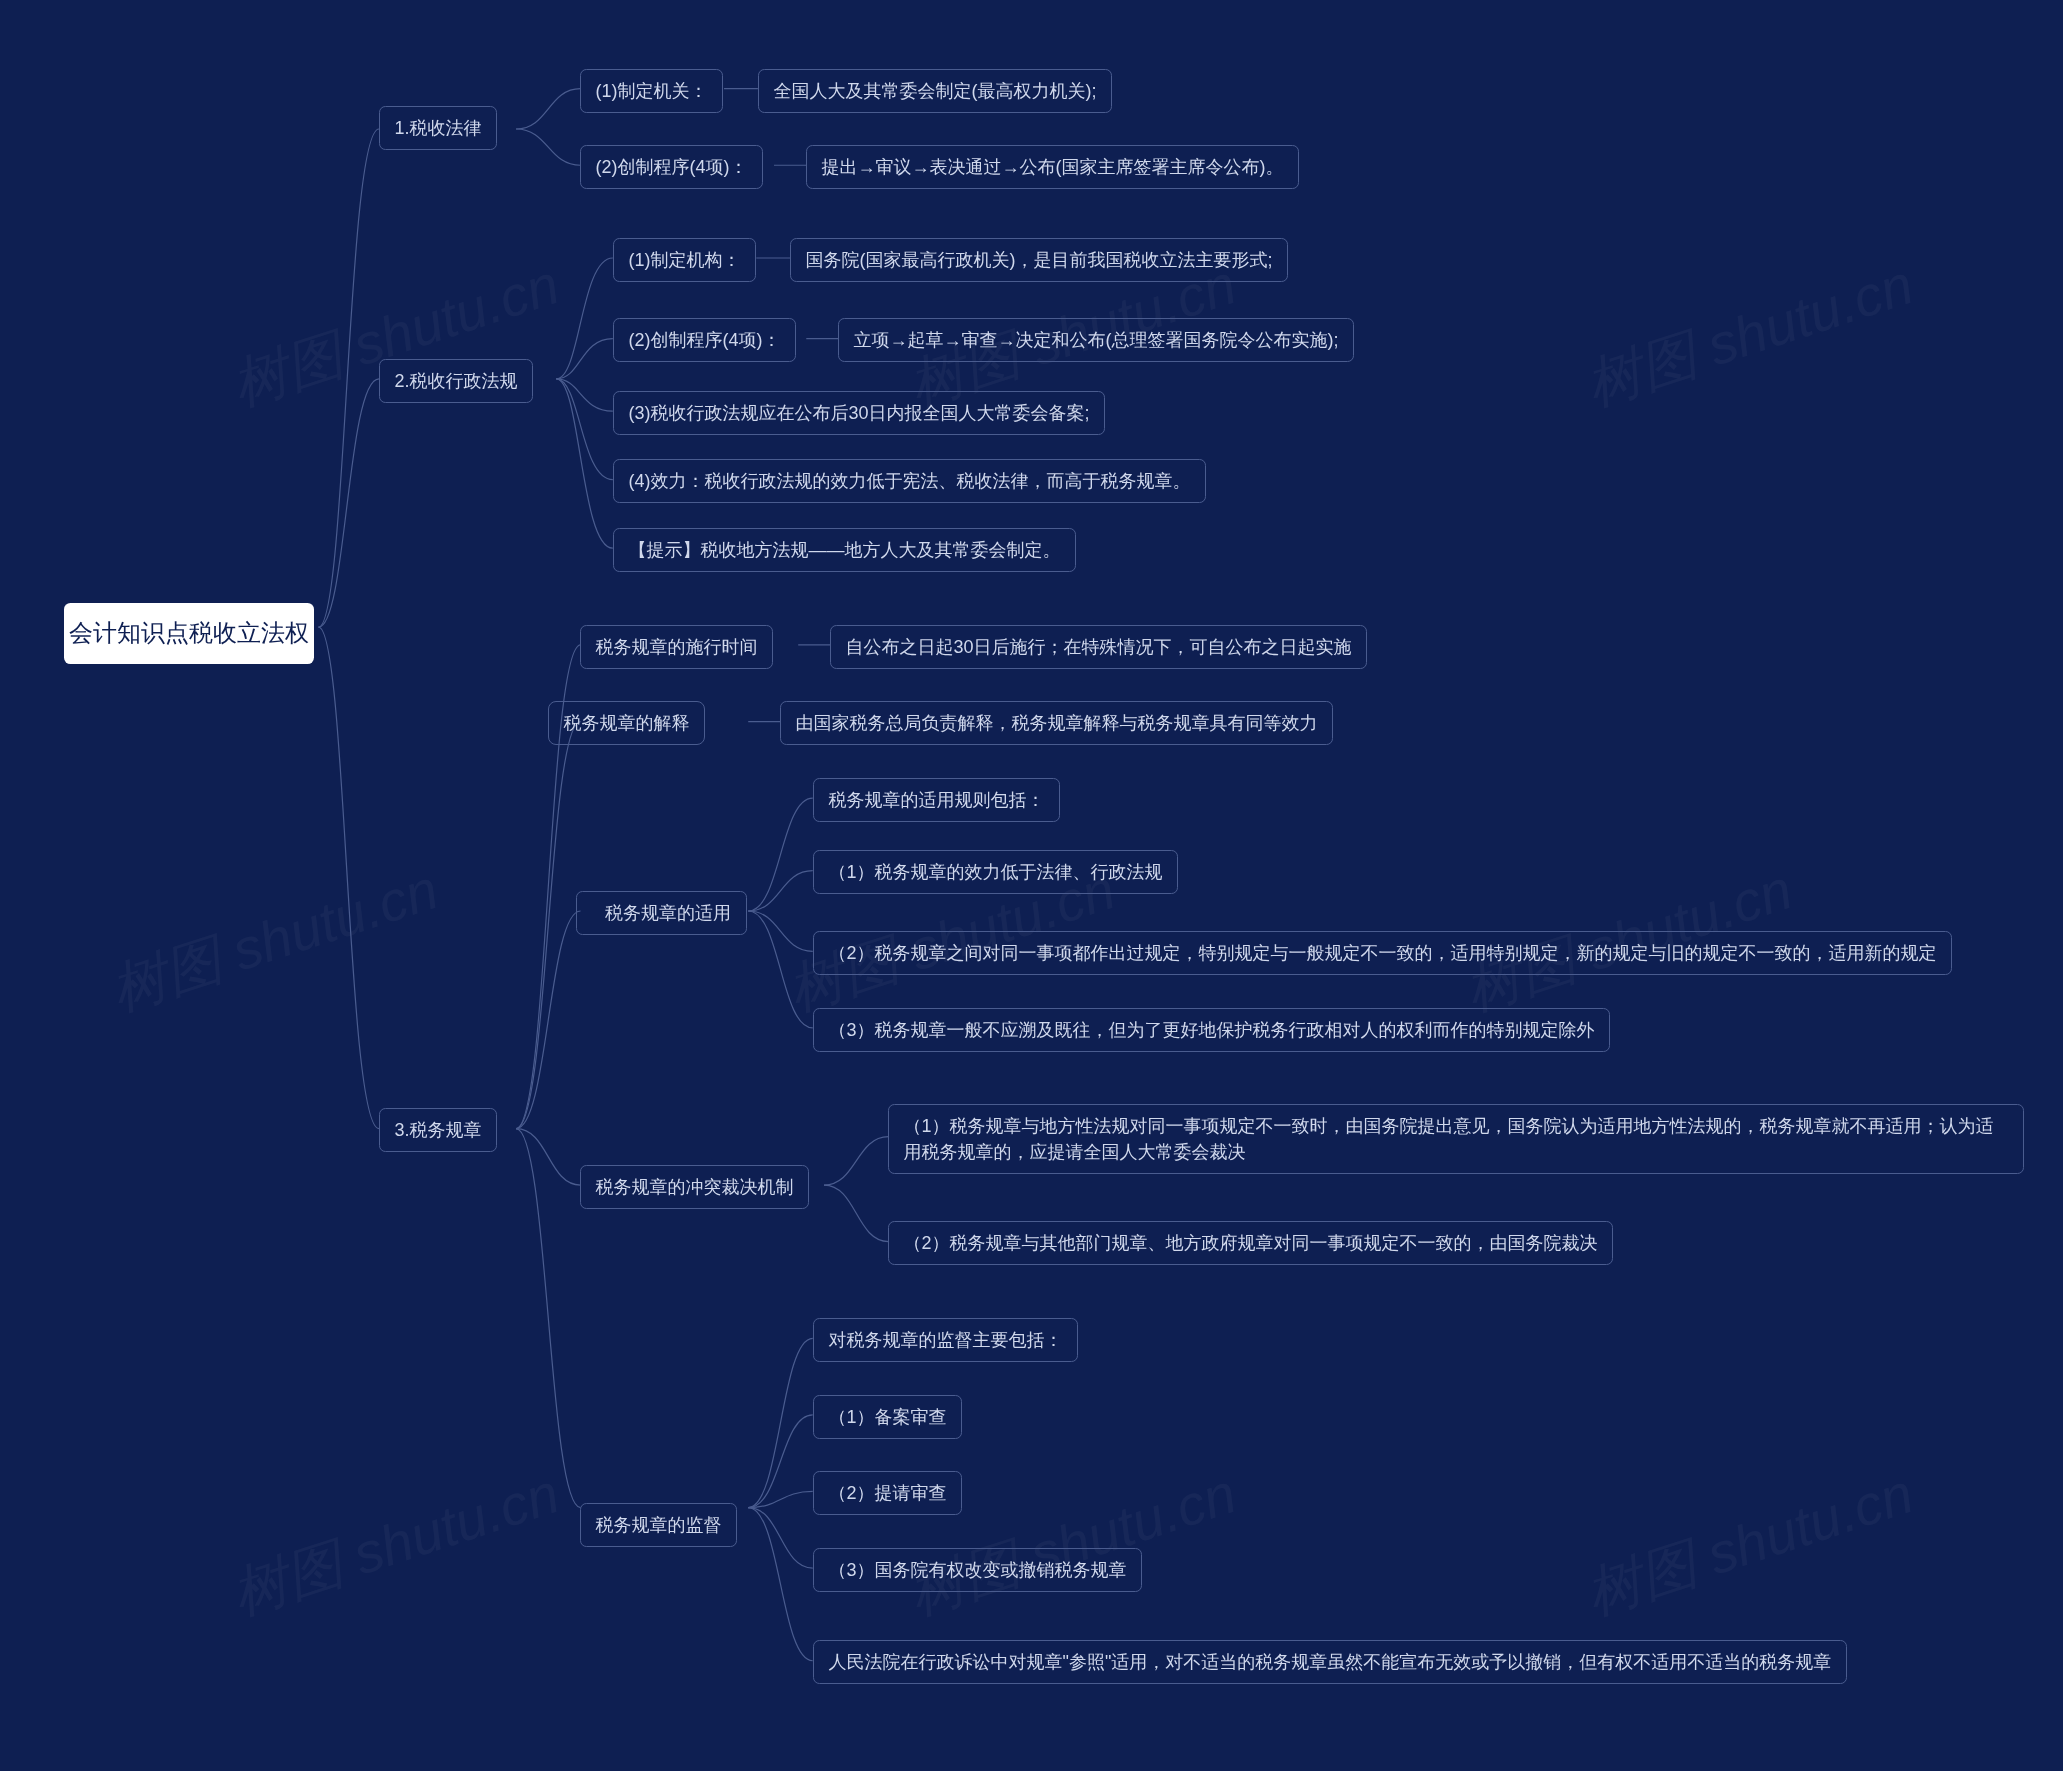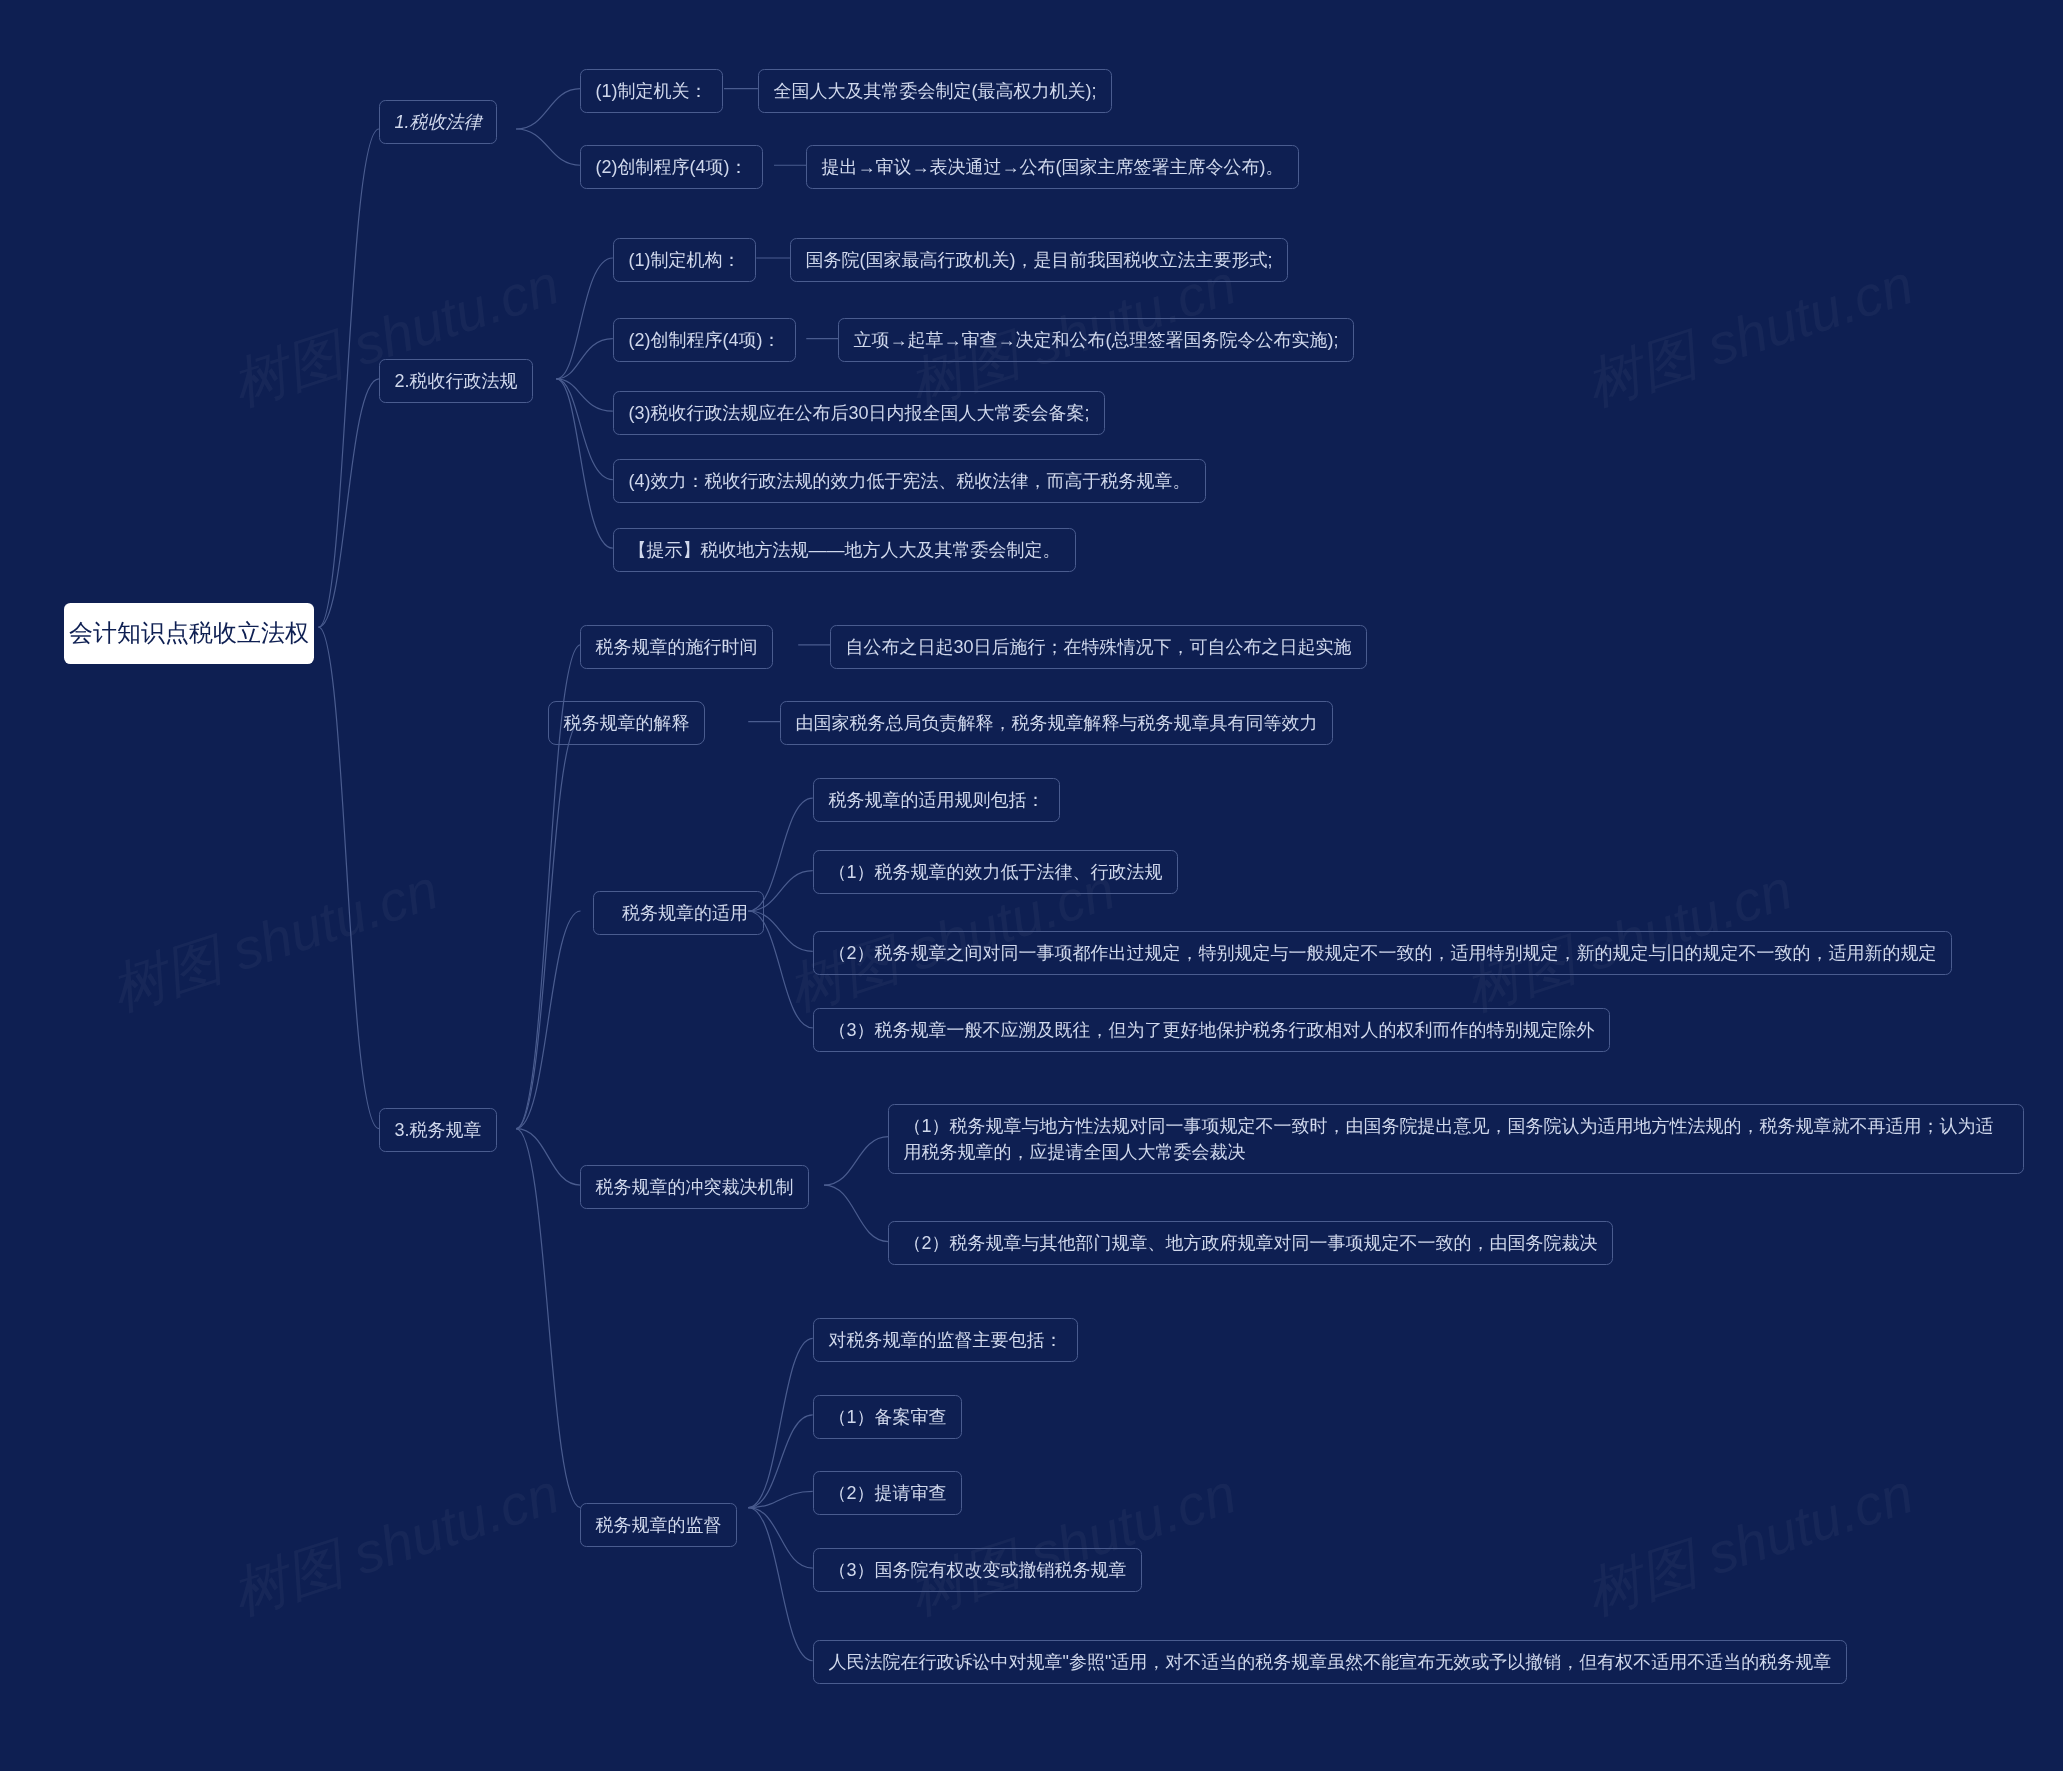--- a/index.html
+++ b/index.html
@@ -101,21 +101,21 @@
     <path d="M 928 1870 C 968 1870 968 1660 1008 1660"></path>
     <path d="M 928 1870 C 968 1870 968 1755 1008 1755"></path>
     <path d="M 928 1870 C 968 1870 968 1850 1008 1850"></path>
     <path d="M 928 1870 C 968 1870 968 1945 1008 1945"></path>
     <path d="M 928 1870 C 968 1870 968 2060 1008 2060"></path>
   </g>
 </svg>
 
 <div class="node root" style="left:64px; top:603px;">会计知识点税收立法权</div>
 
-<div class="node" style="left:379px; top:100px;font-style:italic;">1.税收法律</div>
+<div class="node" style="left:379px; top:106px;">1.税收法律</div>
 <div class="node" style="left:580px; top:69px;">(1)制定机关：</div>
 <div class="node" style="left:758px; top:69px;">全国人大及其常委会制定(最高权力机关);</div>
 <div class="node" style="left:580px; top:145px;">(2)创制程序(4项)：</div>
 <div class="node" style="left:806px; top:145px;">提出→审议→表决通过→公布(国家主席签署主席令公布)。</div>
 
 <div class="node" style="left:379px; top:359px;">2.税收行政法规</div>
 <div class="node" style="left:613px; top:238px;">(1)制定机构：</div>
 <div class="node" style="left:790px; top:238px;">国务院(国家最高行政机关)，是目前我国税收立法主要形式;</div>
 <div class="node" style="left:613px; top:318px;">(2)创制程序(4项)：</div>
 <div class="node" style="left:838px; top:318px;">立项→起草→审查→决定和公布(总理签署国务院令公布实施);</div>
@@ -124,21 +124,21 @@
 <div class="node" style="left:613px; top:528px;">【提示】税收地方法规——地方人大及其常委会制定。</div>
 
 <div class="node" style="left:379px; top:1108px;">3.税务规章</div>
 
 <div class="node" style="left:580px; top:625px;">税务规章的施行时间</div>
 <div class="node" style="left:830px; top:625px;">自公布之日起30日后施行；在特殊情况下，可自公布之日起实施</div>
 
 <div class="node" style="left:548px; top:701px;border-radius:8px;">税务规章的解释</div>
 <div class="node" style="left:780px; top:701px;">由国家税务总局负责解释，税务规章解释与税务规章具有同等效力</div>
 
-<div class="node" style="left:593px; top:891px;padding-left:28px;">税务规章的适用</div>
+<div class="node" style="left:576px; top:891px;padding-left:28px;">税务规章的适用</div>
 <div class="node" style="left:813px; top:778px;">税务规章的适用规则包括：</div>
 <div class="node" style="left:813px; top:850px;">（1）税务规章的效力低于法律、行政法规</div>
 <div class="node" style="left:813px; top:931px;">（2）税务规章之间对同一事项都作出过规定，特别规定与一般规定不一致的，适用特别规定，新的规定与旧的规定不一致的，适用新的规定</div>
 <div class="node" style="left:813px; top:1008px;">（3）税务规章一般不应溯及既往，但为了更好地保护税务行政相对人的权利而作的特别规定除外</div>
 
 <div class="node" style="left:580px; top:1165px;">税务规章的冲突裁决机制</div>
 <div class="node wrap" style="left:888px; top:1104px; width:1136px;">（1）税务规章与地方性法规对同一事项规定不一致时，由国务院提出意见，国务院认为适用地方性法规的，税务规章就不再适用；认为适用税务规章的，应提请全国人大常委会裁决</div>
 <div class="node" style="left:888px; top:1221px;">（2）税务规章与其他部门规章、地方政府规章对同一事项规定不一致的，由国务院裁决</div>
 
 <div class="node" style="left:580px; top:1487px;margin-top:16px;">税务规章的监督</div>

